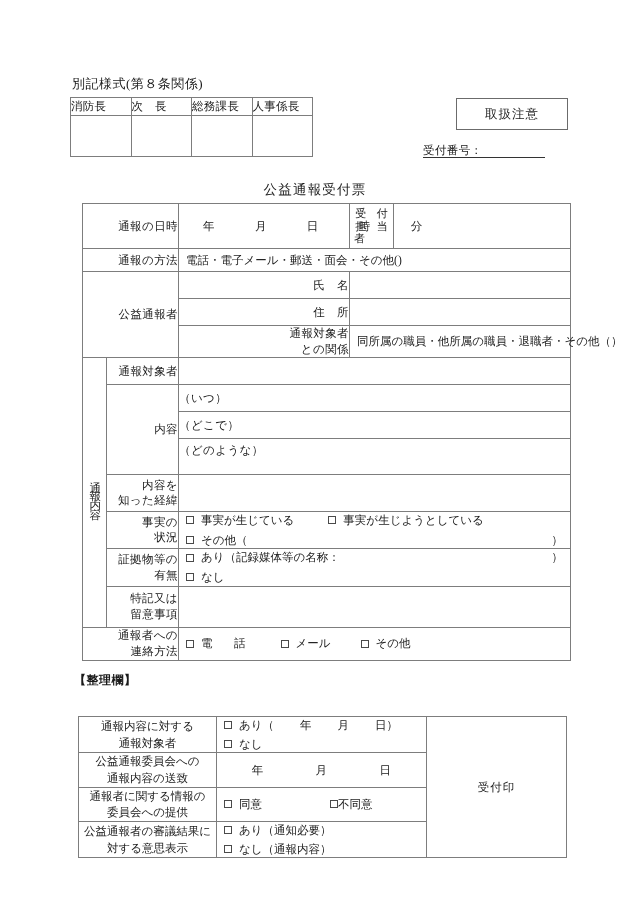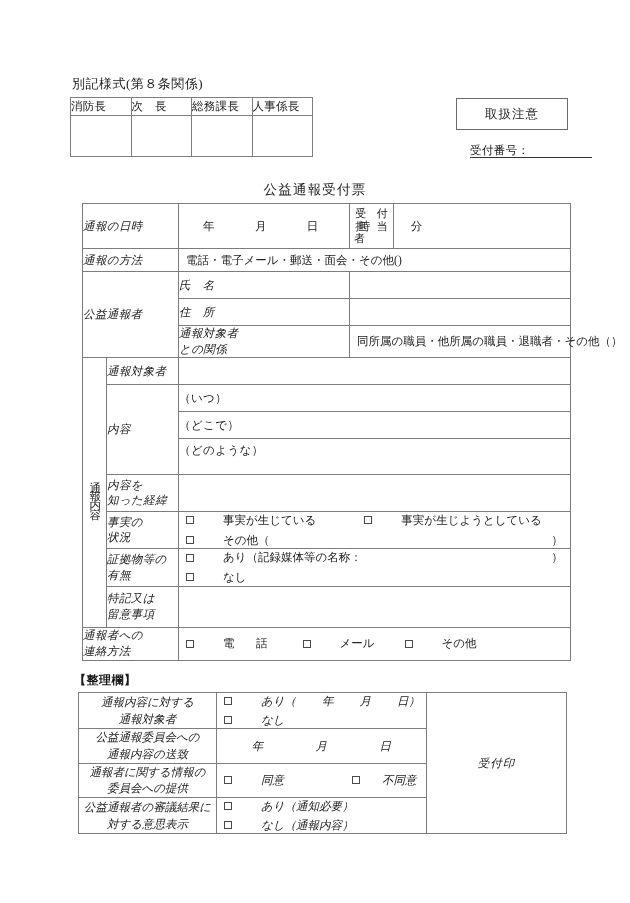--- a/index.html
+++ b/index.html
@@ -73,21 +73,21 @@
     height: 30px;
     border: 1px solid #6b6b6b;
     display: flex;
     align-items: center;
     justify-content: center;
     font-size: 12.5px;
     letter-spacing: 1px;
   }
   .receipt-no {
     position: absolute;
-    left: 470px;
+    left: 423px;
     top: 143px;
     font-size: 11.5px;
     letter-spacing: .4px;
     white-space: nowrap;
   }
   .receipt-no .lbl {
     border-bottom: 1px solid #333;
     padding-bottom: 1px;
   }
   .receipt-no .rule {
@@ -114,25 +114,24 @@
   .main-wrap {
     position: absolute;
     left: 82px;
     top: 203px;
     width: 488px;
   }
   table.main {
     width: 488px;
   }
   td.lbl {
-    text-align: left;
+    text-align: right;
     white-space: nowrap;
     letter-spacing: .4px;
     padding: 2px 3px;
-    font-style: italic;
   }
   td.lbl.two-line {
     line-height: 1.35;
   }
   td.blankcell { padding: 0; }
 
   
   td.vert {
     text-align: center;
     vertical-align: middle;
@@ -197,42 +196,41 @@
     margin-right: 7px;
     vertical-align: 0px;
     box-sizing: border-box;
   }
   .ck-line {
     display: flex;
     align-items: center;
     padding: 0 7px;
     white-space: nowrap;
   }
-  .ck-line .opt { display: inline-flex; align-items: center; gap: 22px; }
-  .ck-line .gap-lg { margin-left: 48px; text-align: right; }
+  .ck-line .opt { display: inline-flex; align-items: center; }
+  .ck-line .gap-lg { margin-left: 34px; text-align: right; }
   .ck-line .gap-md { margin-left: 30px; }
   .ck-line .push { margin-left: auto; }
 
   .sub-note { padding: 2px 7px; letter-spacing: .4px; }
 
   
   .seirilabel {
     position: absolute;
     left: 74px;
     top: 672px;
     font-size: 12px;
     font-weight: bold;
     letter-spacing: .5px;
   }
   .bottom-wrap {
     position: absolute;
     left: 78px;
-    top: 692px;
+    top: 716px;
     width: 488px;
-    font-style: italic;
   }
   table.bottom { width: 488px; }
   table.bottom td { font-size: 11.5px; }
   td.b-lbl {
     text-align: center;
     line-height: 1.35;
     padding: 2px 3px;
     white-space: nowrap;
   }
   td.stamp {

